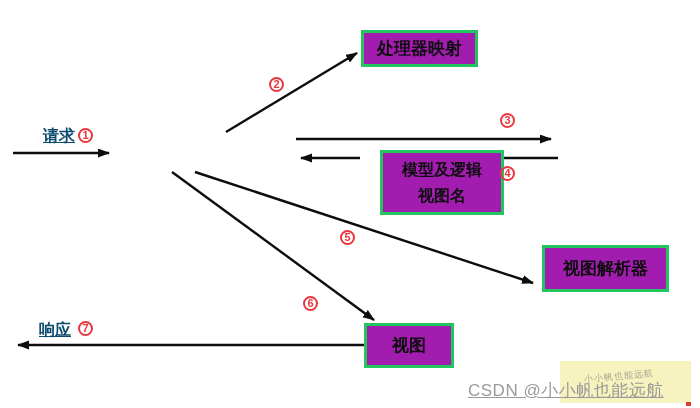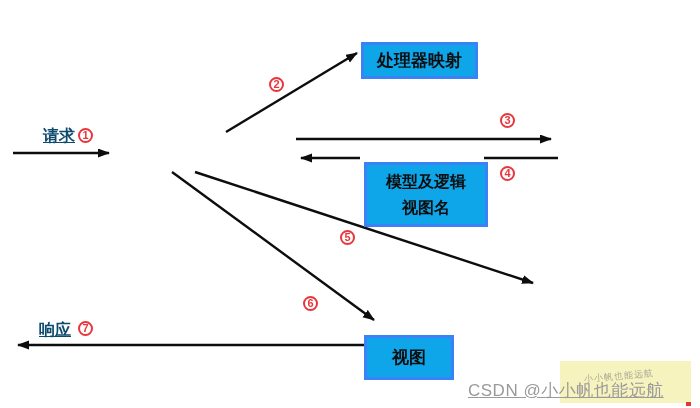--- a/index.html
+++ b/index.html
@@ -2,28 +2,28 @@
 <html><head>
 <meta charset="utf-8">
 <style>
   html,body{margin:0;padding:0;background:#ffffff;}
   #stage{
     position:relative;width:700px;height:408px;background:#ffffff;overflow:hidden;
     font-family:"Liberation Sans","DejaVu Sans",sans-serif;
   }
   #wires{position:absolute;left:0;top:0;z-index:1;}
   .node{
-    position:absolute;z-index:2;background:#0ea5e9;border:3px solid #3b82f6;
+    position:absolute;z-index:2;background:#a21caf;border:3px solid #22c55e;
     display:flex;flex-direction:column;align-items:center;justify-content:center;
-    color:#0d0d0d;font-weight:700;box-sizing:border-box;text-align:center;margin-top:12px;
+    color:#0d0d0d;font-weight:700;box-sizing:border-box;text-align:center;
   }
   .node-dispatcher{left:113px;top:131px;width:182px;height:41px;font-size:21px;letter-spacing:0px;}
   .node-handler-mapping{left:361px;top:30px;width:117px;height:37px;font-size:17px;}
   .node-controller{left:558px;top:127px;width:106px;height:41px;font-size:17px;}
-  .node-model-view{left:364px;top:150px;width:124px;height:65px;font-size:16px;line-height:26px;}
+  .node-model-view{left:380px;top:150px;width:124px;height:65px;font-size:16px;line-height:26px;}
   .node-view-resolver{left:542px;top:245px;width:127px;height:47px;font-size:17px;}
   .node-view{left:364px;top:323px;width:90px;height:45px;font-size:17px;}
   .edge-label{
     position:absolute;z-index:3;color:#0c4a6e;font-weight:700;font-size:16px;white-space:nowrap;text-decoration:underline;
   }
   .label-request{left:43px;top:126px;}
   .label-response{left:39px;top:320px;}
   .step{
     position:absolute;z-index:3;width:15px;height:15px;border-radius:50%;
     border:2px solid #e8363c;color:#e8363c;font-size:11px;font-weight:700;
@@ -78,20 +78,23 @@
   <div class="node node-handler-mapping">
     <span>处理器映射</span>
   </div>
 
 
   <div class="node node-model-view">
     <span>模型及逻辑</span>
     <span>视图名</span>
   </div>
 
+  <div class="node node-view-resolver">
+    <span>视图解析器</span>
+  </div>
 
   <div class="node node-view">
     <span>视图</span>
   </div>
 
   <div class="edge-label label-request">请求</div>
   <div class="edge-label label-response">响应</div>
 
   <span class="step step-1">1</span>
   <span class="step step-2">2</span>

